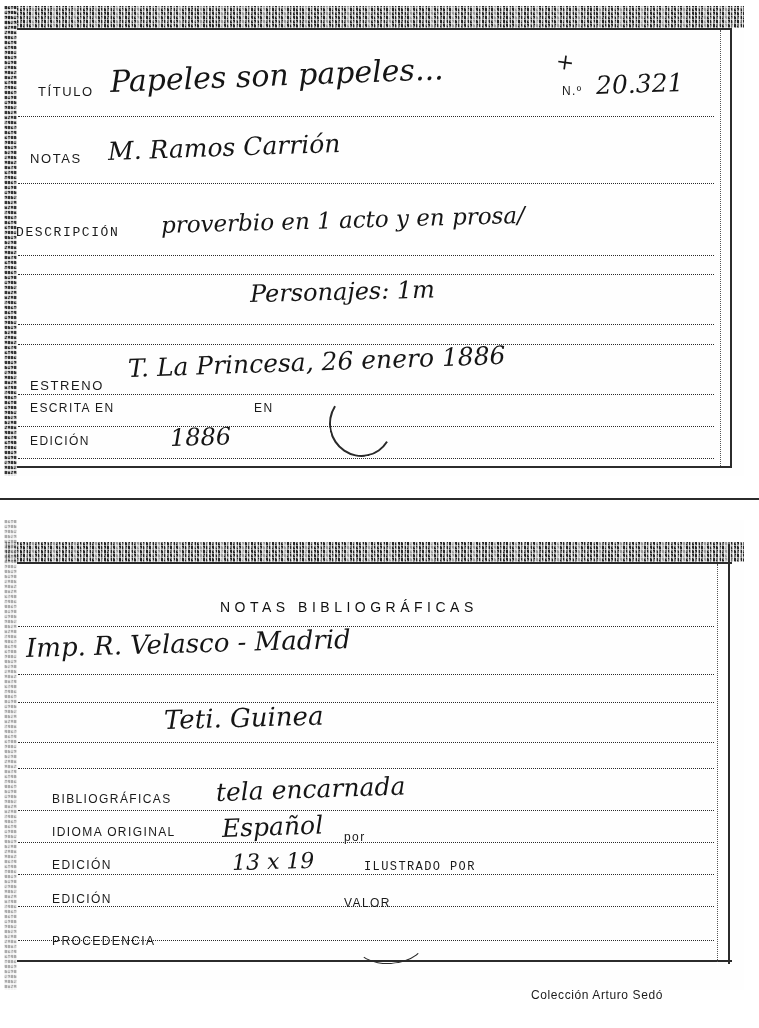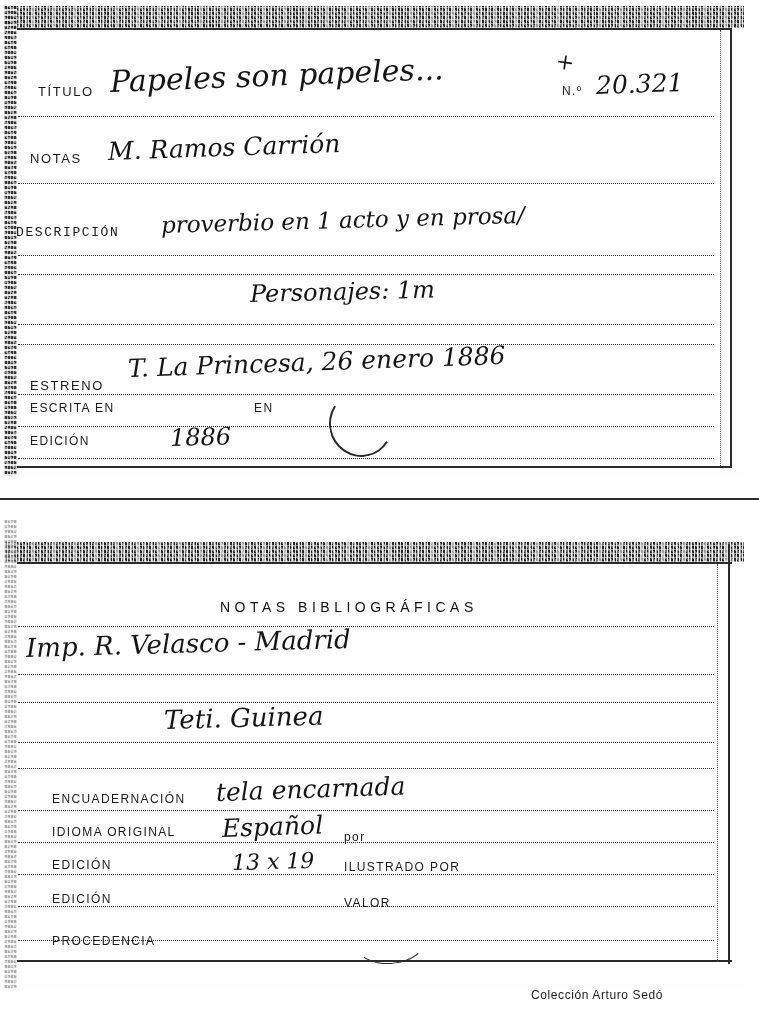--- a/index.html
+++ b/index.html
@@ -210,25 +210,25 @@
     <div class="rule" style="top:248px; right:30px;"></div>
     <div class="rule" style="top:290px; right:30px;"></div>
     <div class="rule" style="top:322px; right:30px;"></div>
     <div class="rule" style="top:354px; right:30px;"></div>
     <div class="rule" style="top:386px; right:30px;"></div>
     <div class="rule" style="top:420px; right:30px;"></div>
 
     <div class="hand" style="left:22px; top:113px; font-size:26px; transform:rotate(-1.6deg);">Imp. R. Velasco - Madrid</div>
     <div class="hand" style="left:160px; top:185px; font-size:26px; transform:rotate(-1.6deg);">Teti. Guinea</div>
 
-    <div class="label sm" style="left:48px; top:272px;">ENCUADERNACIÓN</div>
+    <div class="label sm" style="left:48px; top:272px;">BIBLIOGRÁFICAS</div>
     <div class="label sm" style="left:48px; top:305px;text-align:right;">IDIOMA ORIGINAL</div>
     <div class="label sm" style="left:340px; top:310px;">por</div>
     <div class="label sm" style="left:48px; top:338px;">EDICIÓN</div>
-    <div class="label sm" style="left:340px; top:340px;">ILUSTRADO POR</div>
+    <div class="label sm" style="left:360px; top:340px;font-family:Liberation Mono, monospace;">ILUSTRADO POR</div>
     <div class="label sm" style="left:48px; top:372px;">EDICIÓN</div>
     <div class="label sm" style="left:340px; top:376px;">VALOR</div>
     <div class="label sm" style="left:48px; top:414px;">PROCEDENCIA</div>
 
     <div class="hand" style="left:212px; top:258px; font-size:25px; transform:rotate(-2deg);">tela encarnada</div>
     <div class="hand" style="left:218px; top:294px; font-size:25px; transform:rotate(-2deg);">Español</div>
     <div class="hand" style="left:228px; top:330px; font-size:22px; transform:rotate(-1.5deg);">13 x 19</div>
 
     <div class="flourish2" style="left:350px; top:398px; width:70px; height:44px; transform:rotate(-4deg);"></div>
   </div>

